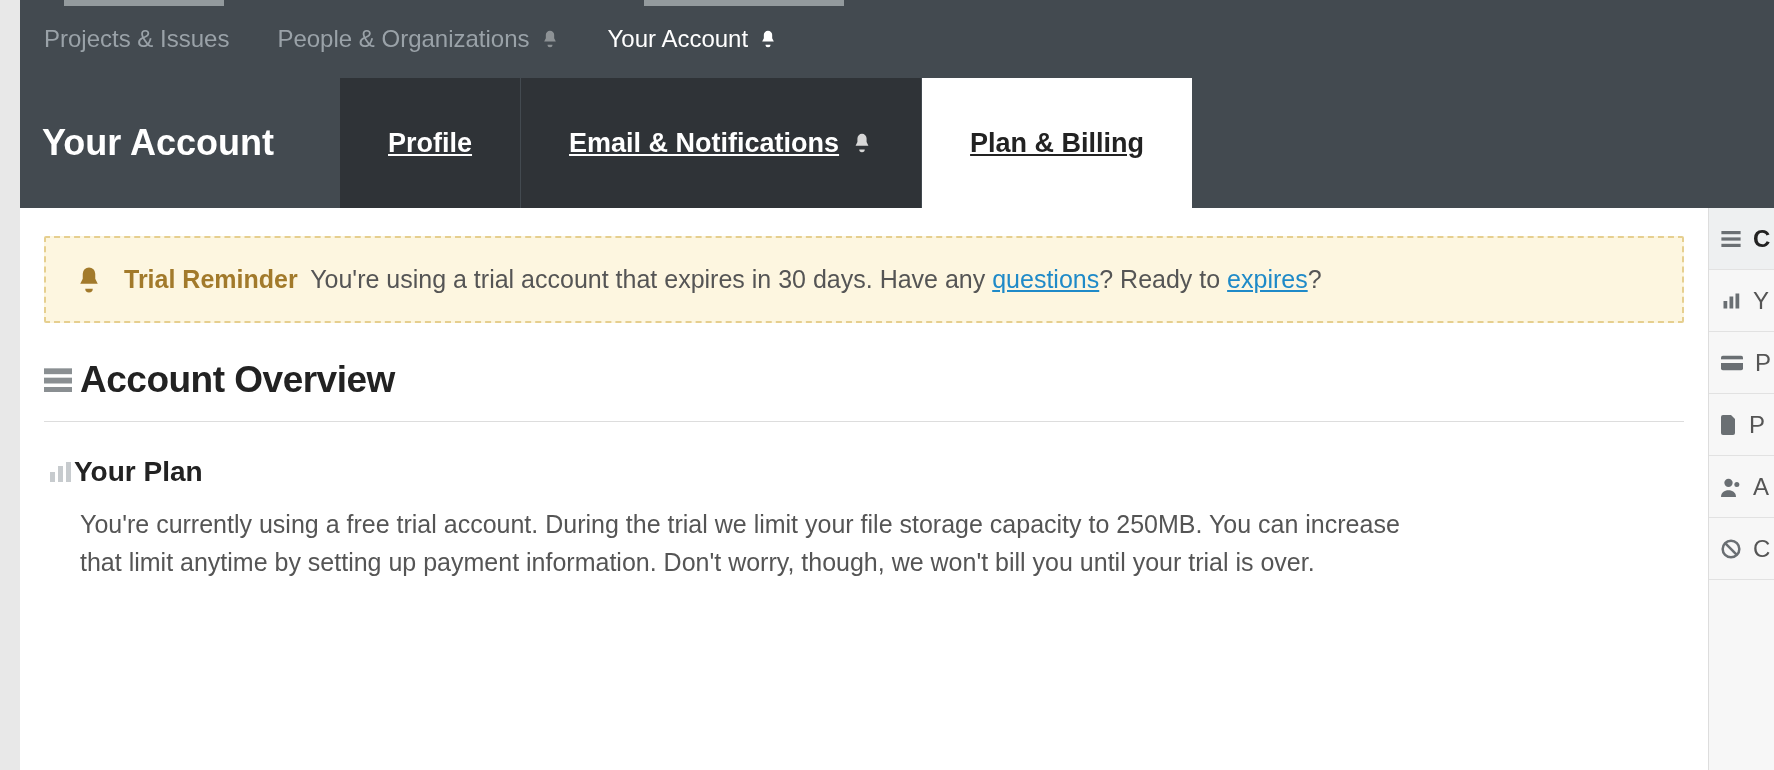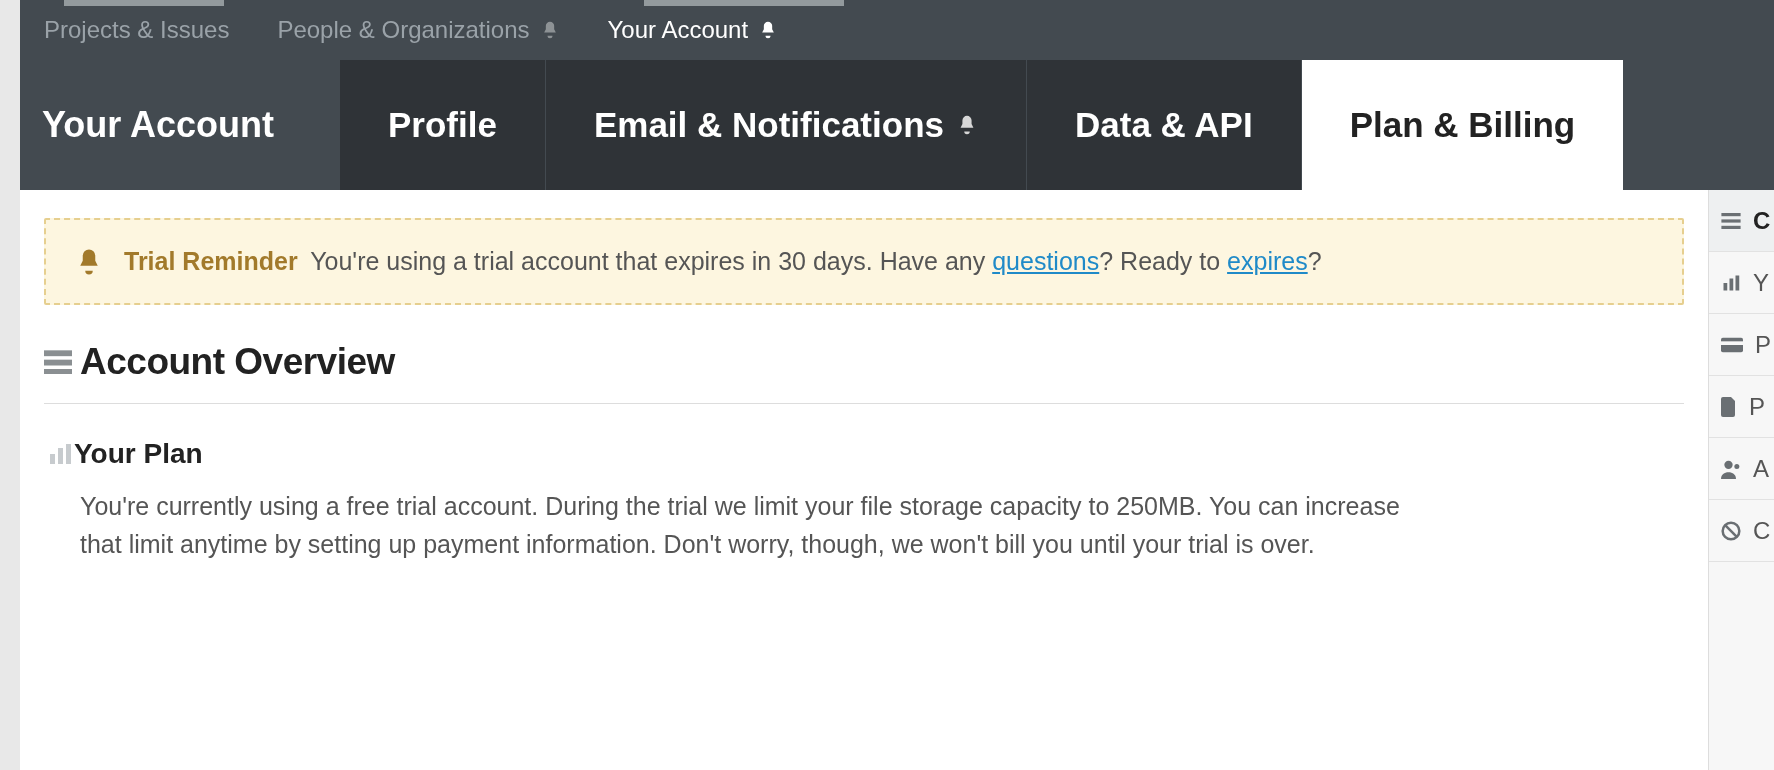--- a/index.html
+++ b/index.html
@@ -1,31 +1,31 @@
 <!DOCTYPE html>
 <html><head>
 <meta charset="utf-8">
 <style>
   * { box-sizing: border-box; margin: 0; padding: 0; }
   html, body { width: 1774px; height: 770px; font-family: "Helvetica Neue", Helvetica, Arial, sans-serif; background:#fff; overflow:hidden; }
   body { display:flex; }
   .left-gutter { width:20px; background:#e8e8e8; flex:0 0 20px; }
   .app { flex:1; display:flex; flex-direction:column; min-width:0; }
   
-  .topnav { background:#434a50; height:60px; display:flex; align-items:center; padding:0 24px; position:relative; }
+  .topnav { background:#434a50; height:78px; display:flex; align-items:center; padding:0 24px; position:relative; }
   .topnav .nav-link { color:#9aa2a8; font-size:24px; font-weight:400; margin-right:48px; display:flex; align-items:center; cursor:pointer; }
   .topnav .nav-link.active { color:#ffffff; }
   .topnav .nav-link .bell { margin-left:10px; }
   .topnav .stub { position:absolute; top:0; height:6px; background:#939a9d; }
   .topnav .stub1 { left:44px; width:160px; }
   .topnav .stub2 { left:624px; width:200px; }
   
   .subbar { background:#434a50; display:flex; align-items:stretch; height:130px; }
   .subbar .page-title { color:#fff; font-size:36px; font-weight:700; padding:0 40px 0 22px; display:flex; align-items:center; min-width:320px; }
-  .subbar .tab { background:#2f3337; color:#ffffff; font-size:35px; font-weight:600; display:flex; align-items:center; justify-content:center; padding:0 48px; border-right:1px solid #434a50; cursor:pointer; white-space:nowrap; }
+  .subbar .tab { background:#2f3337; color:#ffffff; font-size:27px; font-weight:600; display:flex; align-items:center; justify-content:center; padding:0 48px; border-right:1px solid #434a50; cursor:pointer; white-space:nowrap;text-decoration:underline; }
   .subbar .tab .bell { margin-left:12px; }
   .subbar .tab.active { background:#ffffff; color:#222; }
   .subbar .spacer { flex:1; }
   
   .content-row { display:flex; flex:1; min-height:0; }
   .main { flex:1; padding:28px 24px 0 24px; min-width:0; }
   
   .banner { border:2px dashed #e6cf8f; background:#fdf6e0; padding:24px 28px; display:flex; align-items:center; border-radius:2px; margin-bottom:36px; }
   .banner .bell-brown { color:#a27a2b; margin-right:20px; flex:0 0 auto; }
   .banner .msg { font-size:25px; color:#555; line-height:1.4; }
@@ -87,23 +87,20 @@
       <span>Profile</span>
     </div>
     <div class="tab">
       <span>Email &amp; Notifications</span>
       <span class="bell">
         <svg width="22" height="24" viewBox="0 0 24 24" fill="#d7d7d7">
             <path d="M12 2a5 5 0 0 0-5 5v4l-2 4h14l-2-4V7a5 5 0 0 0-5-5zm0 20a3 3 0 0 0 3-3H9a3 3 0 0 0 3 3z"></path>
           </svg>
       </span>
     </div>
-    <div class="tab">
-      <span>Data &amp; API</span>
-    </div>
     <div class="tab active">
       <span>Plan &amp; Billing</span>
     </div>
     <div class="spacer"></div>
   </div>
 
   <div class="content-row">
     <div class="main">
 
       <div class="banner">

